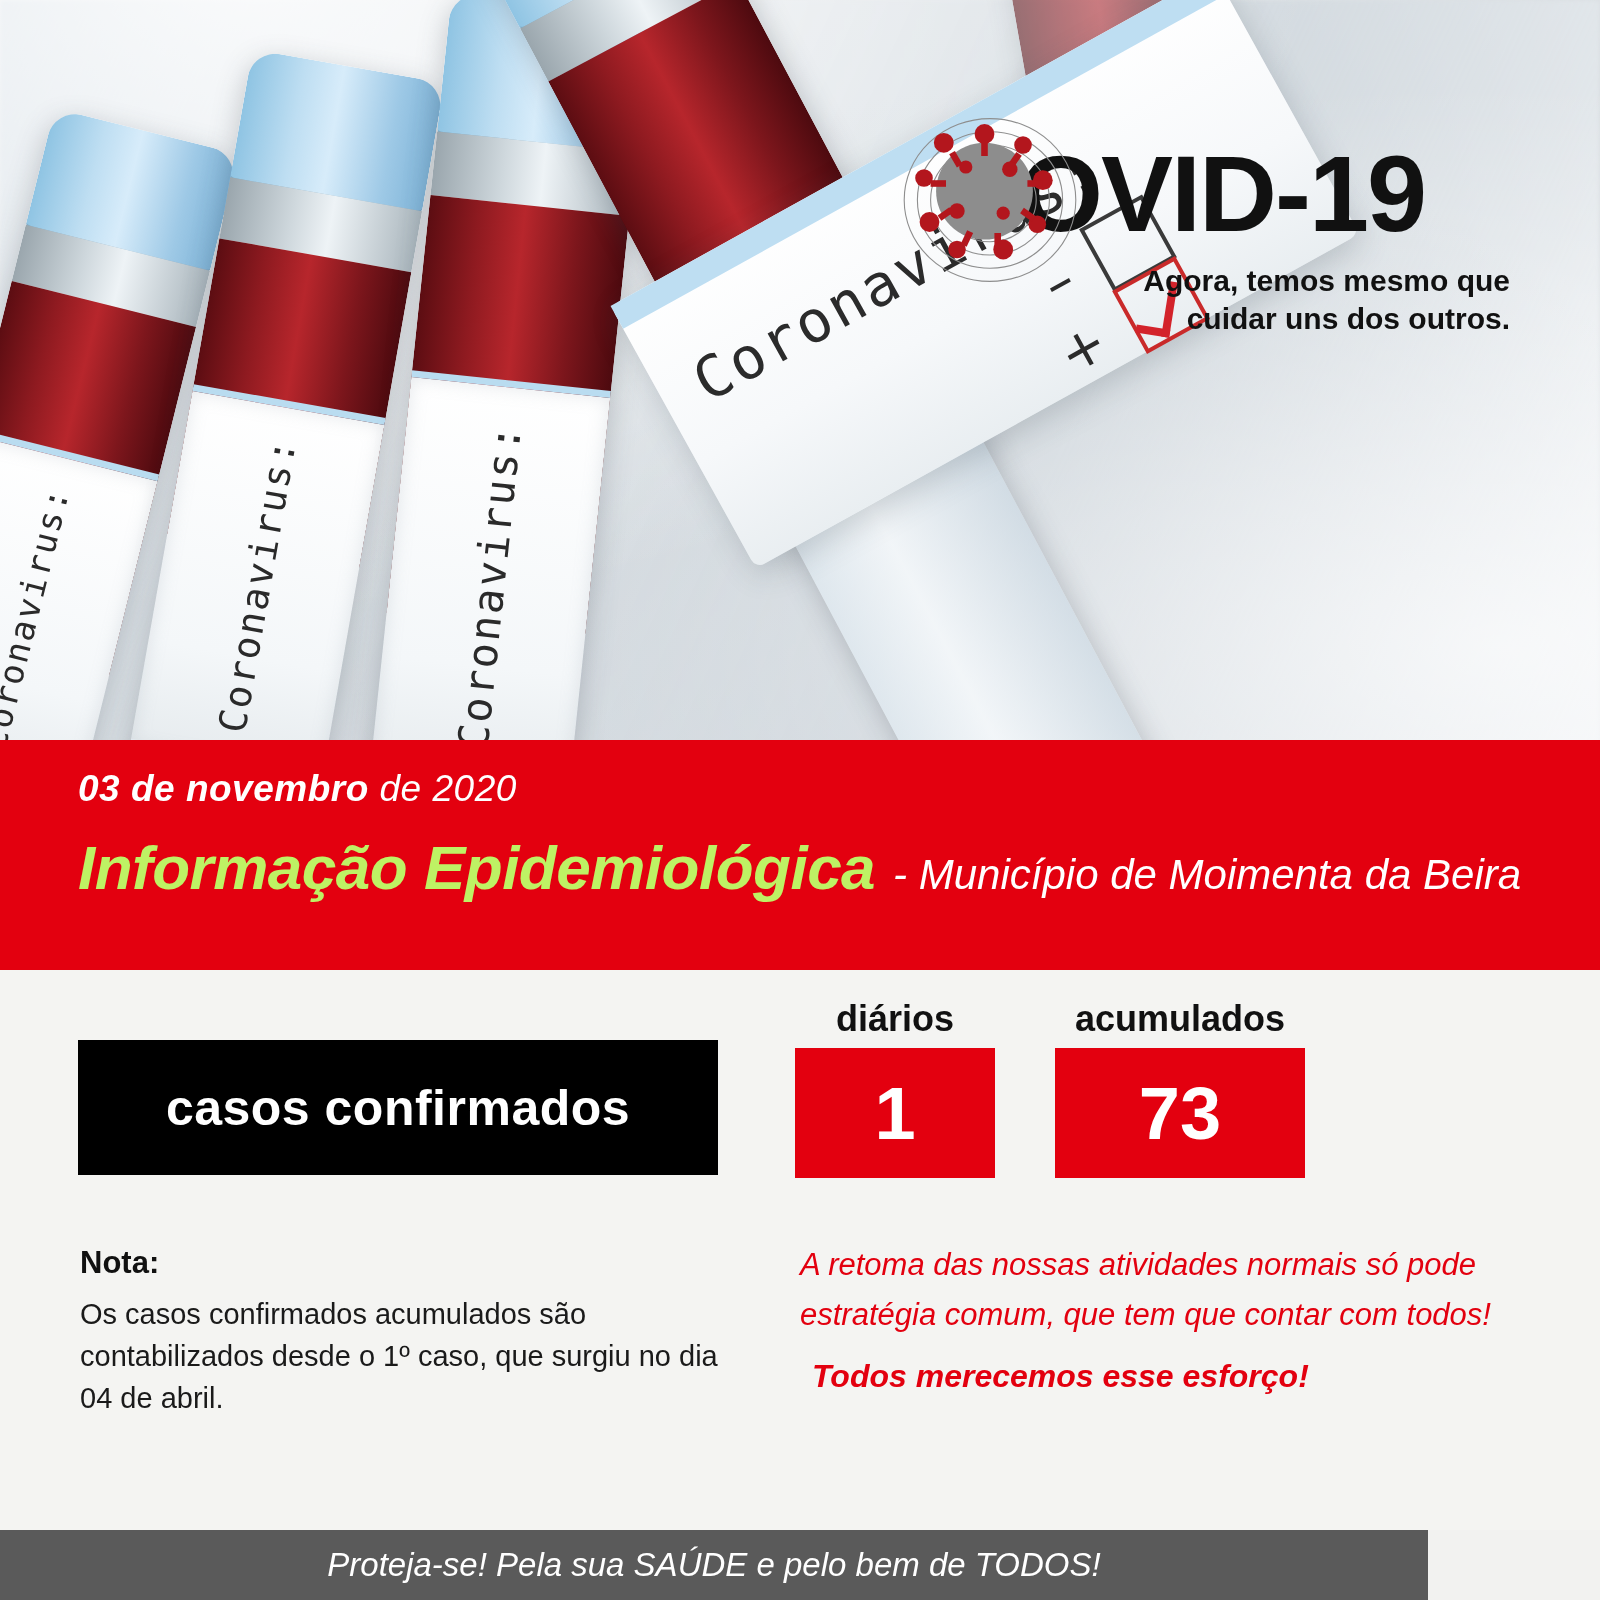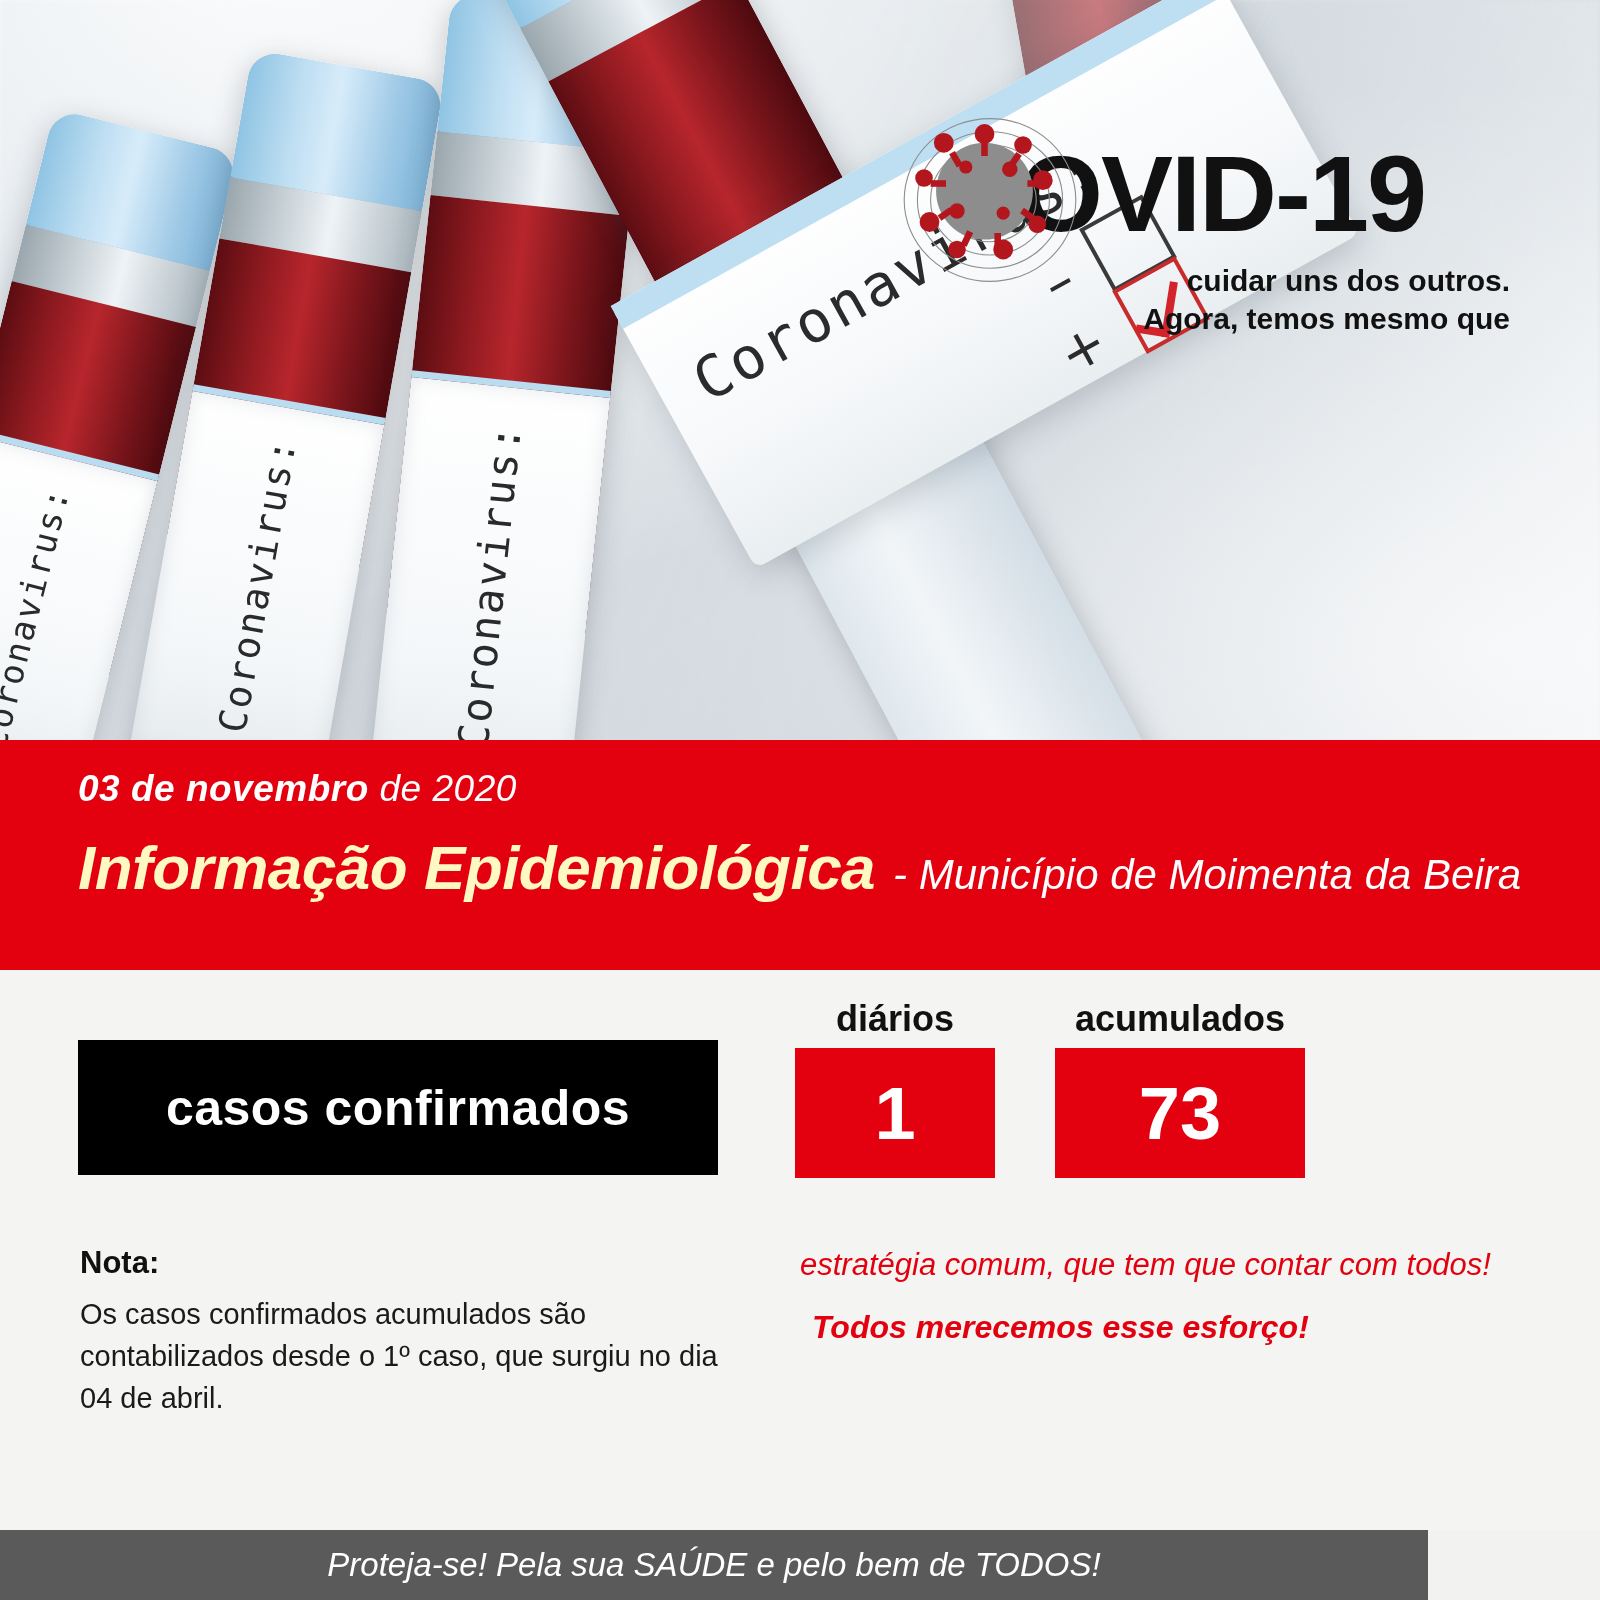--- a/index.html
+++ b/index.html
@@ -214,21 +214,21 @@
   .red-banner .date b { font-weight: 700; }
   .red-banner .date span { font-weight: 400; }
   .red-banner .title-row {
     position: absolute;
     left: 78px; top: 92px;
     display: flex;
     align-items: baseline;
     white-space: nowrap;
   }
   .red-banner .title {
-    color: #fef9c3;
+    color: #bef264;
     font-size: 62px;
     font-weight: 700;
     font-style: italic;
     letter-spacing: -0.5px;
   }
   .red-banner .subtitle {
     color: #ffffff;
     font-size: 42px;
     font-style: italic;
     font-weight: 400;
@@ -434,22 +434,22 @@
           <circle cx="58" cy="48" r="9"></circle>
             <rect x="66" y="56" width="6" height="14" transform="rotate(-30 69 63)"></rect>
           <circle cx="118" cy="72" r="7"></circle>
           <circle cx="78" cy="70" r="6"></circle>
           <circle cx="70" cy="110" r="7"></circle>
           <circle cx="112" cy="112" r="6"></circle>
         </g>
       </svg>
       <div class="covid-word">COVID-19</div>
       <div class="tag">
+        <div>Agora, temos mesmo que</div>
         <div>cuidar uns dos outros.</div>
-        <div>Agora, temos mesmo que</div>
       </div>
     </div>
   </div>
 
   <div class="red-banner">
     <div class="date">
       <b>03 de novembro</b><span> de 2020</span>
     </div>
     <div class="title-row">
       <div class="title">Informação Epidemiológica</div>
@@ -472,20 +472,21 @@
     <div class="stat-box" id="box-acumulados">
       <span>73</span>
     </div>
 
     <div class="nota">
       <div class="nota-title">Nota:</div>
       <div class="nota-text">Os casos confirmados acumulados são contabilizados desde o 1º caso, que surgiu no dia 04 de abril.</div>
     </div>
 
     <div class="message">
+      <div>A retoma das nossas atividades normais só pode</div>
       <div>estratégia comum, que tem que contar com todos!</div>
       <div class="strong">Todos merecemos esse esforço!</div>
     </div>
   </div>
 
   <div class="footer">
     <span>Proteja-se! Pela sua SAÚDE e pelo bem de TODOS!</span>
   </div>
 
 </div>

